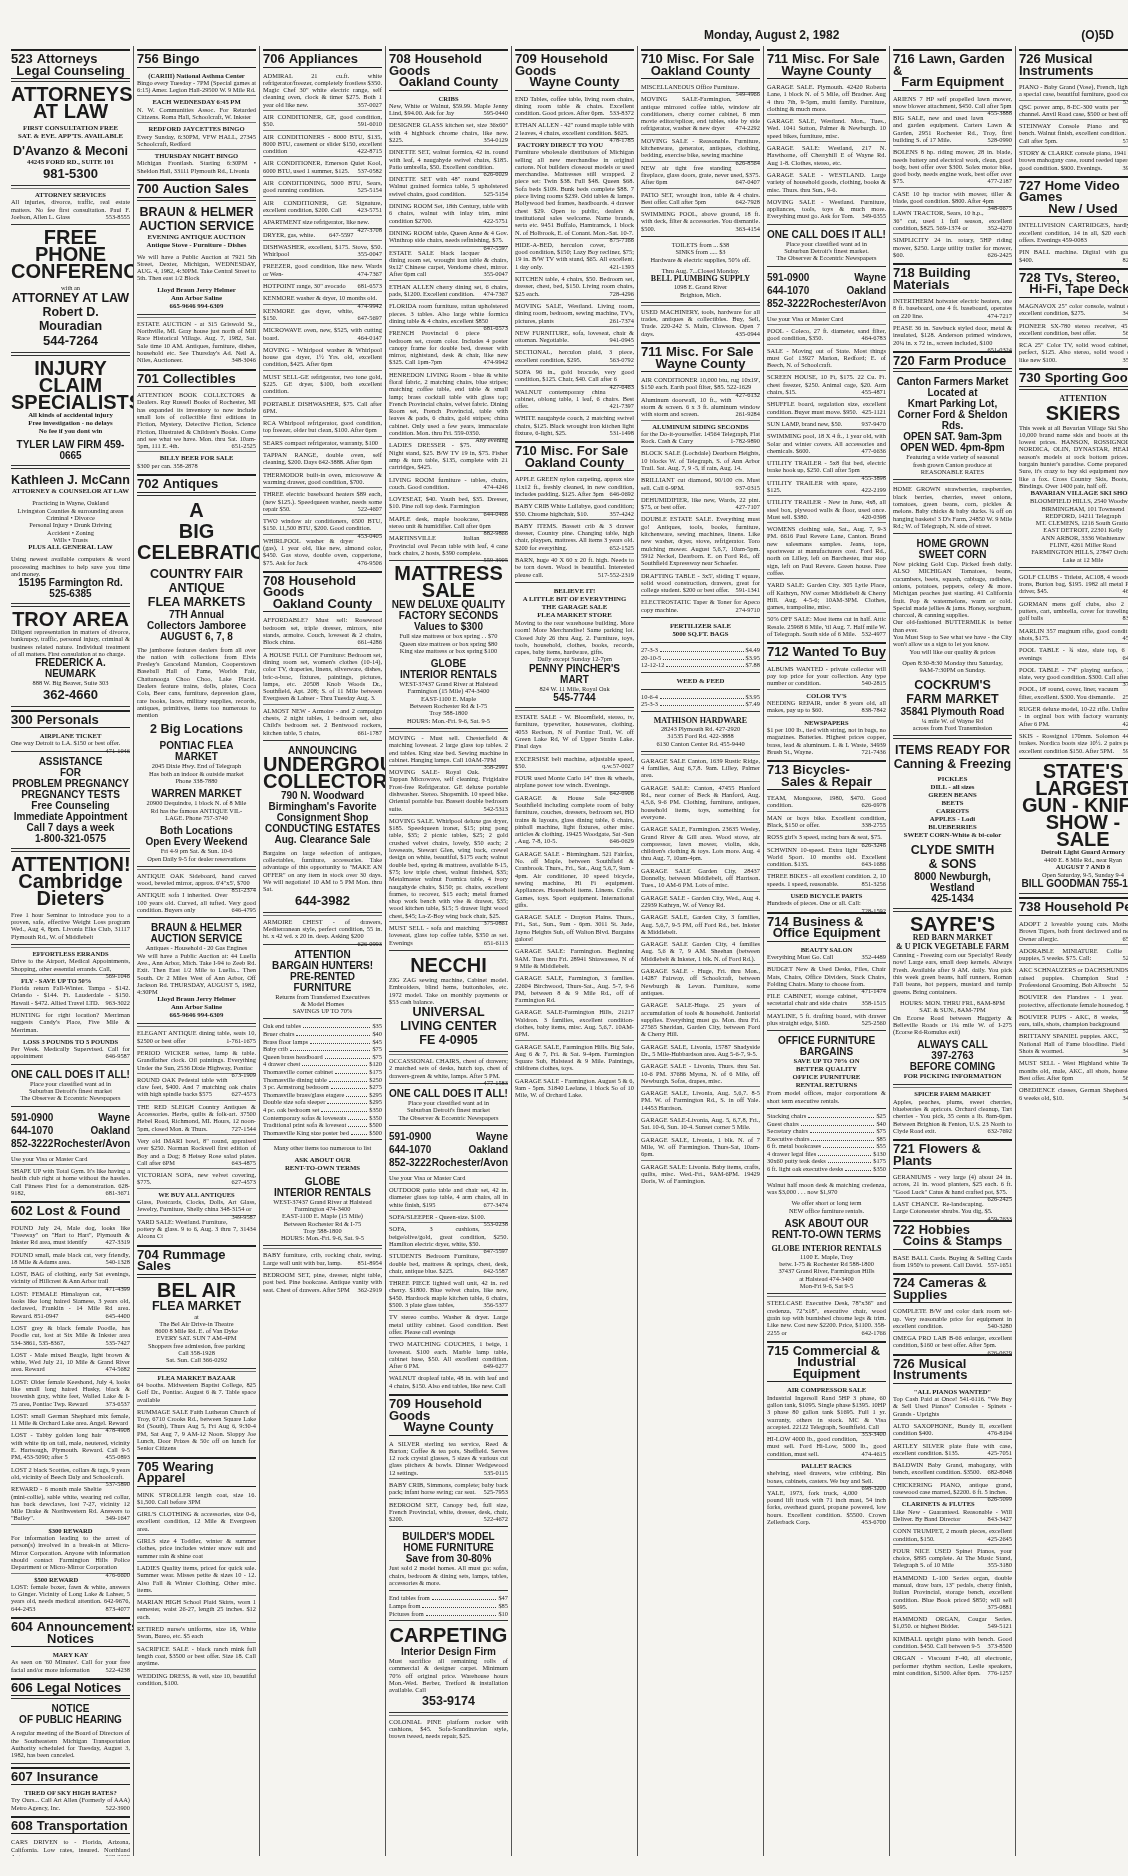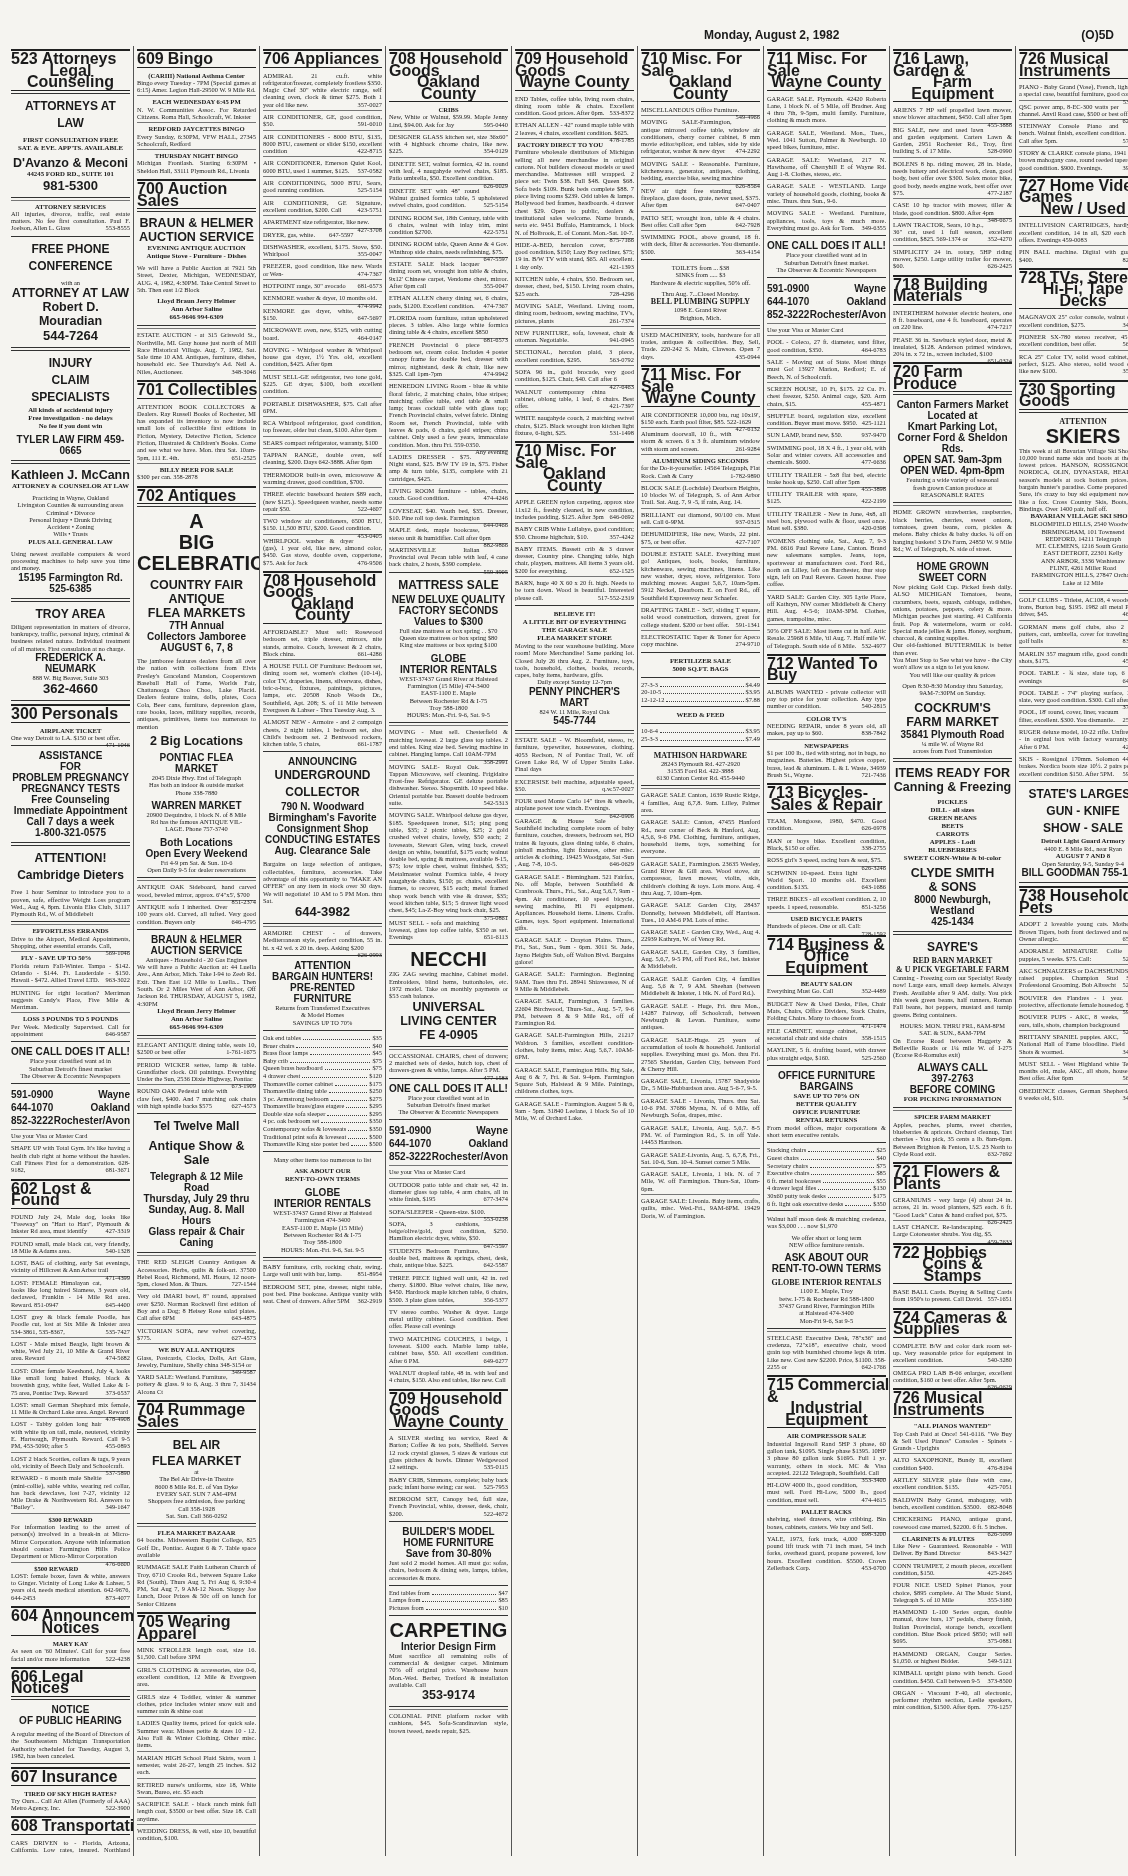--- a/index.html
+++ b/index.html
@@ -8,31 +8,31 @@
   #masthead{display:flex;align-items:flex-end;padding:28px 14px 4px 14px;
     font-family:"Liberation Sans",sans-serif;font-weight:bold;font-size:12px;}
   #masthead .d{margin-left:690px;}
   #masthead .pg{margin-left:auto;}
   #cols{display:flex;padding:0 8px;height:1810px;overflow:hidden;}
   .col{width:119px;flex:0 0 auto;padding:0 3px;overflow:hidden;border-left:1px solid #555;}
   .col:first-child{border-left:none;}
   .col.wide{width:128px;}
   
   .sec{border-top:2px solid #222;border-bottom:1px solid #222;margin:3px 0 2px 0;padding:2px 0 2px 0;
-    font-family:"Liberation Sans",sans-serif;font-weight:bold;font-size:16px;line-height:11.5px;}
+    font-family:"Liberation Sans",sans-serif;font-weight:bold;font-size:13px;line-height:11.5px;}
   .sec .n{margin-right:4px;}
   .sec .tl2{text-align:center;}
   
   .ad{border-top:1px solid #777;padding:2px 0;font-size:6.4px;line-height:7.3px;text-align:justify;}
   .ad:first-child,.sec+.ad{border-top:none;}
   .adhead{text-align:center;font-weight:bold;font-size:6.6px;}
   .ph{float:right;padding-left:4px;}
   
   .disp{border-top:1px solid #333;border-bottom:1px solid #333;padding:4px 0;margin:2px 0;text-align:center;}
-  .l-h1{font-family:"Liberation Sans",sans-serif;font-weight:bold;font-size:12px;line-height:17px;}
+  .l-h1{font-family:"Liberation Sans",sans-serif;font-weight:bold;font-size:20px;line-height:17px;}
   .l-h1b{font-family:"Liberation Sans",sans-serif;font-weight:bold;font-size:20px;line-height:21px;}
   .l-h2{font-family:"Liberation Sans",sans-serif;font-weight:bold;font-size:12.5px;line-height:14px;}
   .l-h3{font-family:"Liberation Sans",sans-serif;font-weight:bold;font-size:10px;line-height:11px;}
   .l-h4{font-weight:bold;font-size:8px;line-height:9px;}
   .l-sp{font-weight:bold;font-size:6.8px;line-height:8px;}
   .l-s{font-size:6.4px;line-height:7.3px;}
   .l-sj{font-size:6.4px;line-height:7.3px;text-align:justify;}
   .l-p{font-family:"Liberation Sans",sans-serif;font-weight:bold;font-size:13px;line-height:15px;}
   .l-gap{height:4px;}
   
@@ -173,21 +173,21 @@
           <div class="l-h3">OF PUBLIC HEARING</div>
           <div class="l-gap"></div>
           <div class="l-sj">A regular meeting of the Board of Directors of the Southeastern Michigan Transportation Authority scheduled for Tuesday, August 3, 1982, has been canceled.</div>
         </div>
         <div class="sec"><span class="n">607</span><span>Insurance</span></div>
         <div class="ad"><div class="adhead">TIRED OF SKY HIGH RATES?</div><span>Try Ours... Call Art Allen (Formerly of AAA) Metro Agency, Inc.</span><span class="ph"> 522-3900</span></div>
         <div class="sec"><span class="n">608</span><span>Transportation</span></div>
         <div class="ad"><span>CARS DRIVEN to - Florida, Arizona, California. Low rates, insured. Northland Auto.</span><span class="ph"> 968-2228</span></div>
       </div>
     <div class="col">
-        <div class="sec"><span class="n">609</span><span>Bingo</span></div>
+        <div class="sec"><span class="n">756</span><span>Bingo</span></div>
         <div class="ad"><div class="adhead">(CARIII) National Asthma Center</div><span>Bingo every Tuesday - 7PM (Special games at 6:15) Amer. Legion Hall-29500 W. 9 Mile Rd.</span></div>
         <div class="ad"><div class="adhead">EACH WEDNESDAY 6:45 PM</div><span>N. W. Communities Assoc. For Retarded Citizens. Roma Hall, Schoolcraft, W. Inkster</span></div>
         <div class="ad"><div class="adhead">REDFORD JAYCETTES BINGO</div><span>Every Sunday, 6:30PM, VFW HALL, 27345 Schoolcraft, Redford</span></div>
         <div class="ad"><div class="adhead">THURSDAY NIGHT BINGO</div><span>Michigan Frontlash. Starting 6:30PM • Sheldon Hall, 33111 Plymouth Rd., Livonia</span></div>
         <div class="sec"><span class="n">700</span><span>Auction Sales</span></div>
         <div class="disp">
           <div class="l-h2">BRAUN &amp; HELMER</div>
           <div class="l-h2">AUCTION SERVICE</div>
           <div class="l-sp">EVENING ANTIQUE AUCTION</div>
           <div class="l-sp">Antique Stove - Furniture - Dishes</div>
@@ -241,30 +241,20 @@
           <div class="l-h3">AUCTION SERVICE</div>
           <div class="l-s">Antiques - Household - 20 Gas Engines</div>
           <div class="l-sj">We will have a Public Auction at: 44 Luella Ave., Ann Arbor, Mich. Take I-94 to Zeeb Rd. Exit. Then East 1/2 Mile to Luella... Then South. Or 2 Miles West of Ann Arbor, Off Jackson Rd. THURSDAY, AUGUST 5, 1982, 4:30PM</div>
           <div class="l-sp">Lloyd Braun          Jerry Helmer</div>
           <div class="l-sp">Ann Arbor                    Saline</div>
           <div class="l-sp">665-9646              994-6309</div>
         </div>
         <div class="ad"><span>ELEGANT ANTIQUE dining table, seats 10, $2500 or best offer</span><span class="ph"> 1-761-1675</span></div>
         <div class="ad"><span>PERIOD WICKER settee, lamp &amp; table. Grandfather clock. Oil paintings. Everything Under the Sun, 2536 Dixie Highway, Pontiac</span><span class="ph"> 673-1909</span></div>
         <div class="ad"><span>ROUND OAK Pedestal table with claw feet, $400. And 7 matching oak chairs with high spindle backs $575</span><span class="ph"> 627-4573</span></div>
-        <div class="disp">
-          <div class="l-h1">Tel Twelve Mall</div>
-          <div class="l-gap"></div>
-          <div class="l-h2">Antique Show &amp; Sale</div>
-          <div class="l-gap"></div>
-          <div class="l-h3">Telegraph &amp; 12 Mile Road</div>
-          <div class="l-h3">Thursday, July 29 thru</div>
-          <div class="l-h3">Sunday, Aug. 8. Mall Hours</div>
-          <div class="l-h3">Glass repair &amp; Chair Caning</div>
-        </div>
         <div class="ad"><span>THE RED SLEIGH Country Antiques &amp; Accessories. Herbs, quilts &amp; folk-art. 37500 Hebel Road, Richmond, MI. Hours, 12 noon-5pm, closed Mon. &amp; Thurs.</span><span class="ph"> 727-1544</span></div>
         <div class="ad"><span>Very old IMARI bowl, 8" round, appraised over $250. Norman Rockwell first edition of Boy and a Dog; 8 Heisey Rose salad plates. Call after 6PM</span><span class="ph"> 643-4875</span></div>
         <div class="ad"><span>VICTORIAN SOFA, new velvet covering, $775.</span><span class="ph"> 627-4573</span></div>
         <div class="ad"><div class="adhead">WE BUY ALL ANTIQUES</div><span>Glass, Postcards, Clocks, Dolls, Art Glass, Jewelry, Furniture, Shelly china 348-3154 or</span><span class="ph"> 349-9587</span></div>
         <div class="ad"><span>YARD SALE: Westland. Furniture, pottery &amp; glass. 9 to 6, Aug. 3 thru 7, 31434 Alcona Ct</span></div>
         <div class="sec"><span class="n">704</span><span>Rummage Sales</span></div>
         <div class="disp">
           <div class="l-h1">BEL AIR</div>
           <div class="l-h2">FLEA MARKET</div>
           <div class="l-s">at</div>

